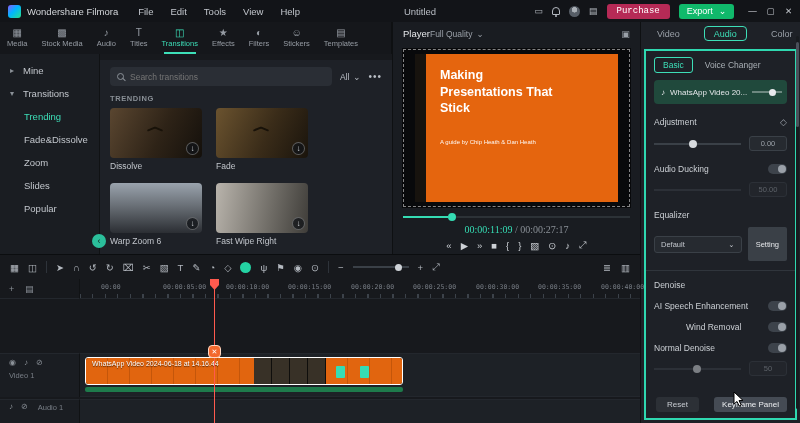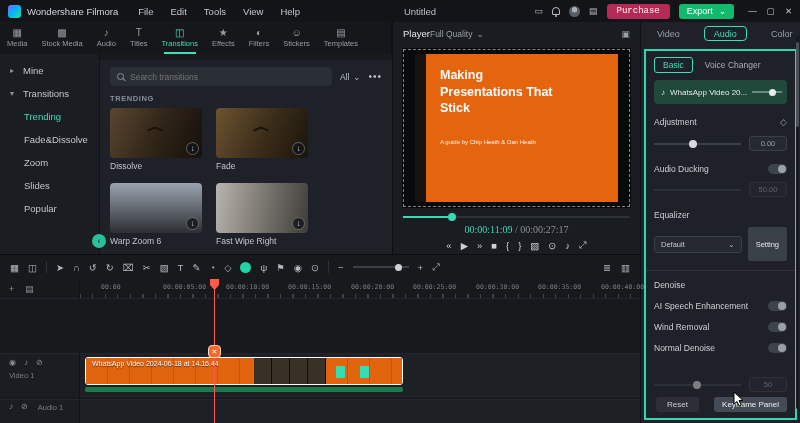--- a/index.html
+++ b/index.html
@@ -361,29 +361,29 @@
       </div>
 
       <div class="pdivider"></div>
       <div class="prow">
         <span>Denoise</span>
       </div>
       <div class="prow" style="margin-top:11px;">
         <span>AI Speech Enhancement</span>
         <span class="toggle"></span>
       </div>
-      <div class="prow" style="margin-top:11px;">
+      <div class="prow" style="margin-top:11px;margin-left:32px;">
         <span>Wind Removal</span>
         <span class="toggle"></span>
       </div>
       <div class="prow" style="margin-top:11px;">
         <span>Normal Denoise</span>
         <span class="toggle"></span>
       </div>
-      <div class="prow dim" style="margin-top:24px;">
+      <div class="prow dim" style="margin-top:8px;">
         <span class="slider">
             <span class="knob" style="left:45%;"></span>
           </span>
         <span class="valbox">50</span>
       </div>
 
       <div class="prop-footer">
         <span class="btn-reset">Reset</span>
         <span class="btn-kf">Keyframe Panel</span>
       </div>

